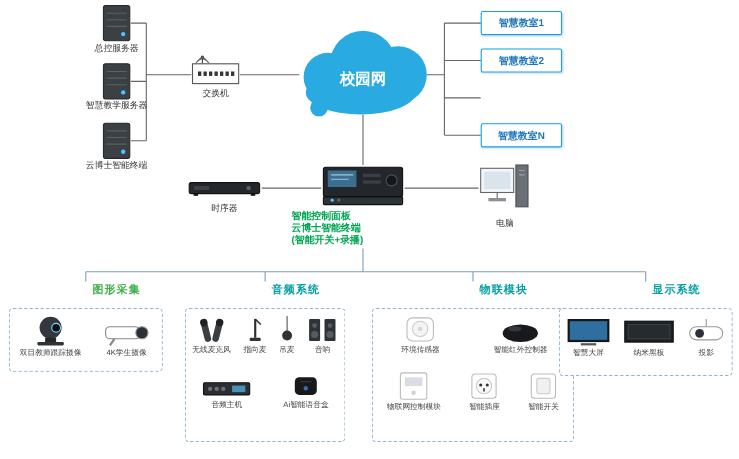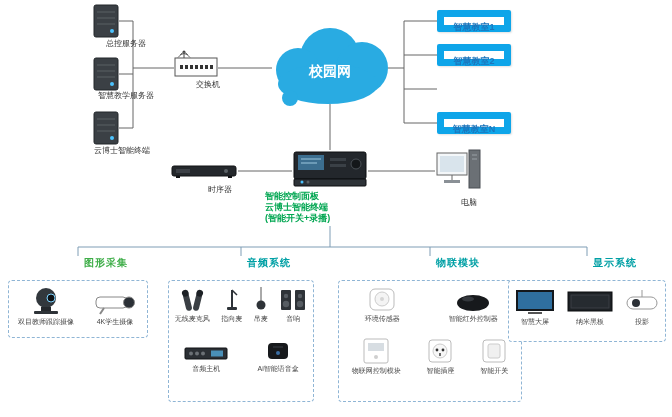--- a/index.html
+++ b/index.html
@@ -1,22 +1,22 @@
 <!DOCTYPE html>
 <html><head>
 <meta charset="utf-8">
 <style>
   * { margin:0; padding:0; box-sizing:border-box; }
   body { font-family:"Liberation Sans","DejaVu Sans",sans-serif; background:#fff; }
   #canvas { position:relative; width:672px; height:417px; background:#fff; overflow:hidden; }
   .abs { position:absolute; }
   svg { display:block; }
-  .lbl { position:absolute; font-size:8px; color:#333; text-align:right; line-height:10px; }
+  .lbl { position:absolute; font-size:8px; color:#333; text-align:center; line-height:10px; }
   .item-lbl { font-size:7px; color:#444; text-align:center; margin-top:2px; line-height:8px; white-space:nowrap; }
-  .classroom { position:absolute; left:437px; width:74px; height:22px; border:7px solid #0ea5e9;
+  .classroom { position:absolute; left:437px; width:74px; height:22px; border:1px solid #0ea5e9;
                border-radius:2px; background:#fff; box-shadow:1px 1px 2px rgba(0,0,0,.12);
                color:#1c75bc; font-weight:bold; font-size:9px; text-align:center; line-height:20px; }
   .group-title { position:absolute; top:256px; width:100px; text-align:right; font-size:10px;
                  font-weight:bold; letter-spacing:1px; }
   .teal { color:#00a0a5; }
   .green { color:#3fae49; }
   .gbox { position:absolute; top:280px; border:1px dashed #8fb5d5; border-radius:4px; background:#fff; }
   .row { display:flex; justify-content:space-around; align-items:flex-end; }
   .item { display:flex; flex-direction:column; align-items:center; }
   .controller-lbl { position:absolute; left:265px; top:191px; width:130px; text-align:left;

